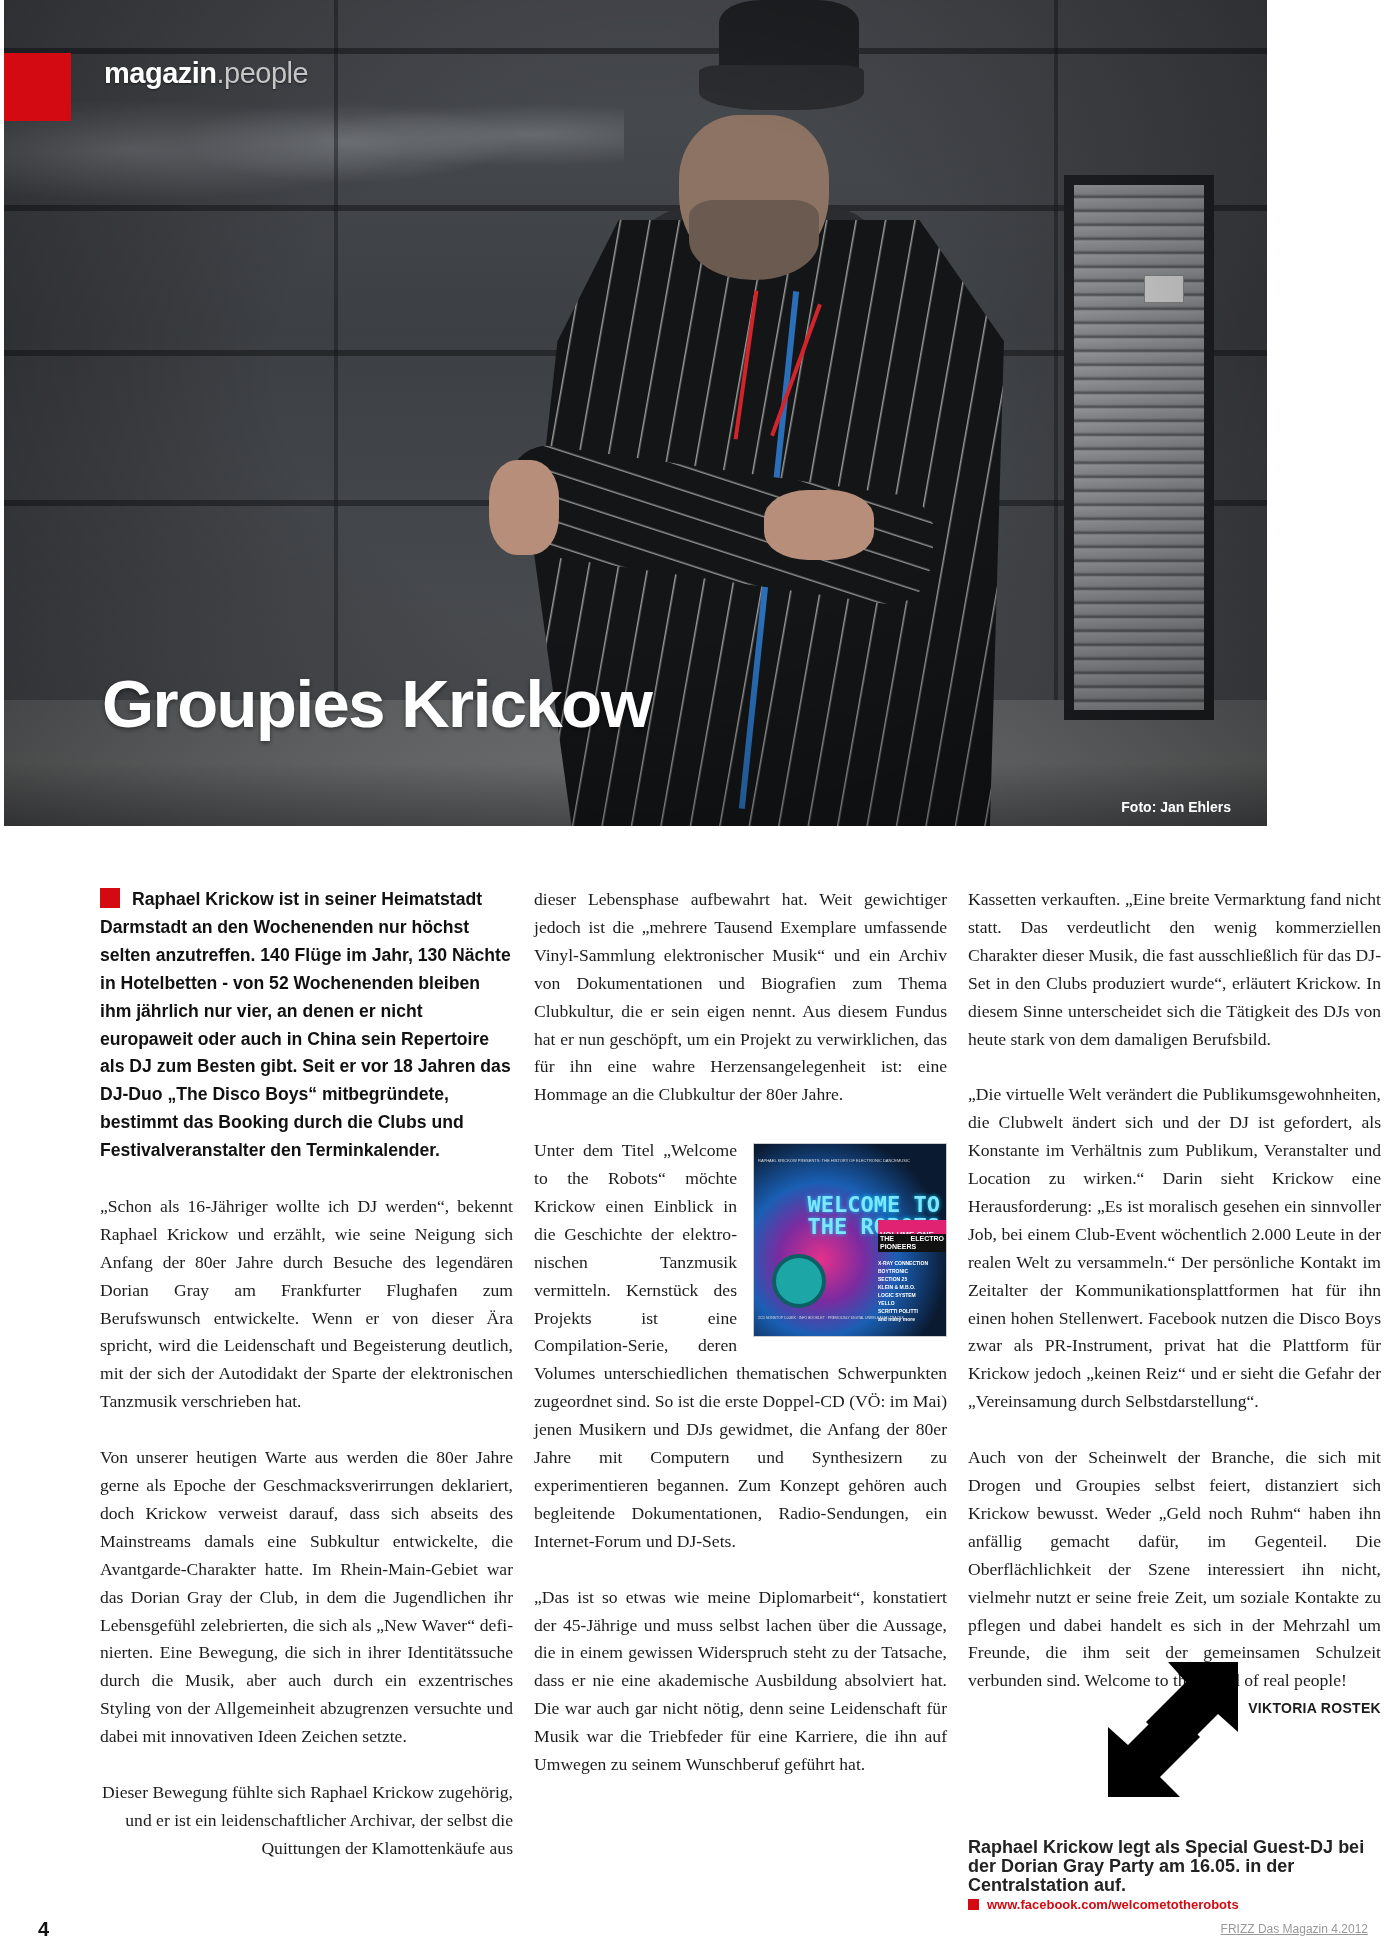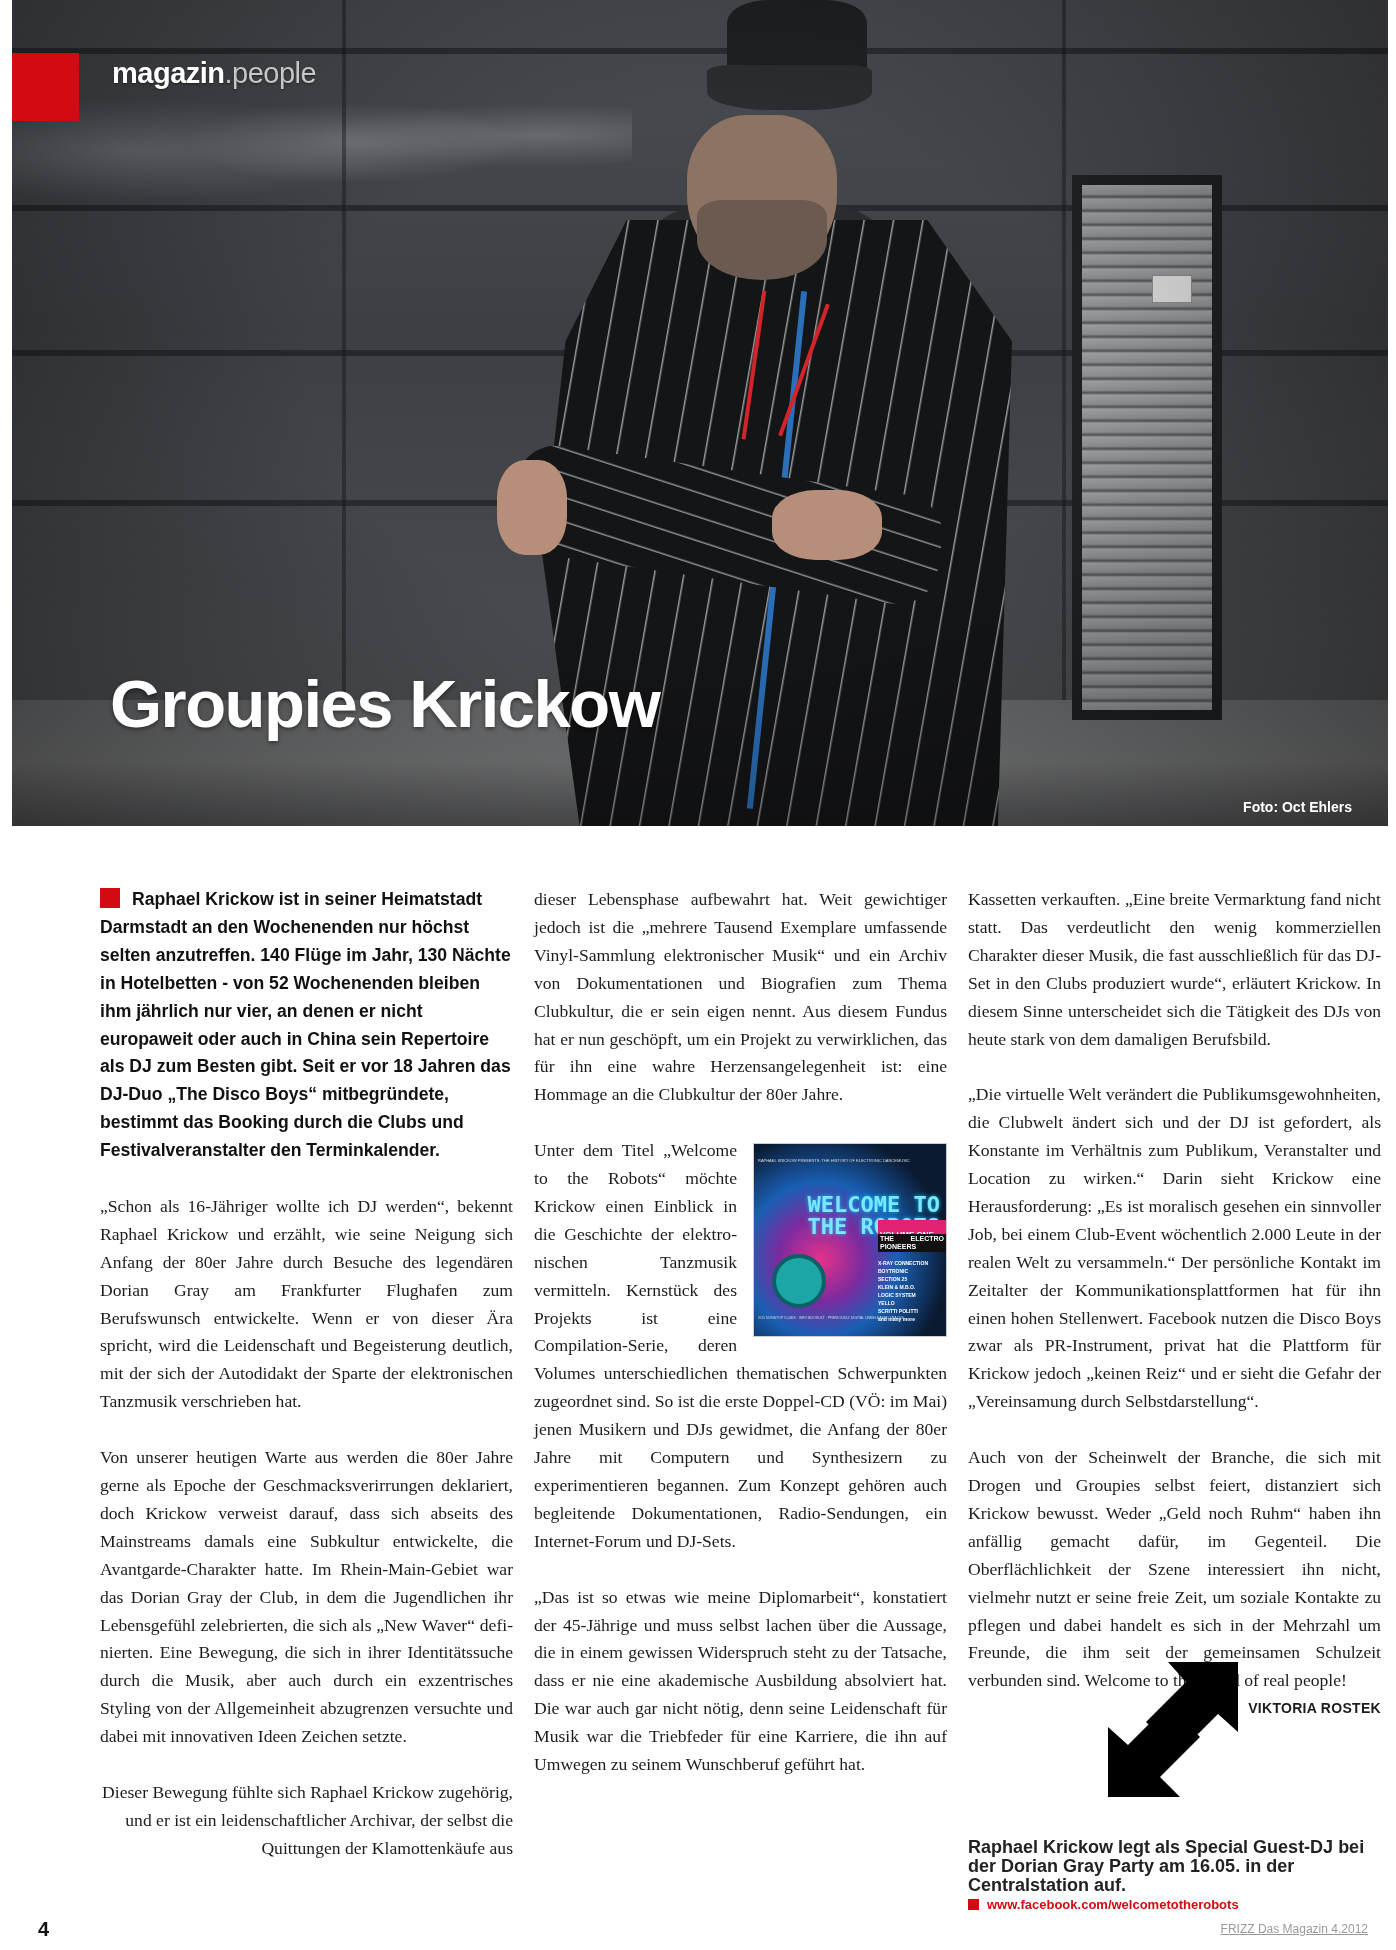--- a/index.html
+++ b/index.html
@@ -1,19 +1,19 @@
 <!DOCTYPE html>
 <html><head>
 <meta charset="utf-8">
 <style>
   html, body { margin:0; padding:0; }
   body { width:1396px; height:1950px; background:#ffffff; position:relative; overflow:hidden; font-family:"Liberation Serif", serif; color:#1c1c1c; }
 
   
-  .hero { position:absolute; left:12px; top:0; width:1376px; height:826px; overflow:hidden;
+  .hero { position:absolute; left:4px; top:0; width:1263px; height:826px; overflow:hidden;
           background:linear-gradient(180deg,#4a4d52 0%,#3c3f43 40%,#45484c 70%,#55575a 100%); }
   .wall-line { position:absolute; left:0; height:6px; background:rgba(20,22,25,0.55); }
   .wall-seam { position:absolute; top:0; width:4px; background:rgba(20,22,25,0.45); }
   .graffiti { position:absolute; left:0; top:60px; width:620px; height:150px; opacity:.55;
               background:radial-gradient(ellipse at 20% 60%, rgba(210,215,220,.5) 0%, rgba(210,215,220,0) 40%),
                          radial-gradient(ellipse at 55% 55%, rgba(210,215,220,.5) 0%, rgba(210,215,220,0) 35%),
                          radial-gradient(ellipse at 85% 50%, rgba(210,215,220,.45) 0%, rgba(210,215,220,0) 30%); }
   .ground { position:absolute; left:0; top:700px; width:100%; height:126px;
             background:linear-gradient(180deg,#6a6c6e 0%,#7a7b7c 50%,#5a5b5d 100%); }
   .door { position:absolute; left:1060px; top:175px; width:150px; height:545px; background:#1e2023; }
@@ -104,21 +104,21 @@
     <div class="cord2"></div>
     <div class="arm"></div>
     <div class="hand1"></div>
     <div class="hand2"></div>
   </div>
   <div class="vignette"></div>
 
   <div class="section-marker"></div>
   <div class="section-label"><span>magazin</span><span class="dim">.people</span></div>
   <div class="hero-title">Groupies Krickow</div>
-  <div class="photo-credit">Foto: Oct Ehlers</div>
+  <div class="photo-credit">Foto: Jan Ehlers</div>
 </div>
 
 <div class="col col1">
   <p class="lead"><span class="lead-marker"></span><span>Raphael Krickow ist in seiner Heimatstadt Darmstadt an den Wochenenden nur höchst selten anzutreffen. 140 Flüge im Jahr, 130 Nächte in Hotelbetten - von 52 Wochenenden bleiben ihm jährlich nur vier, an denen er nicht europaweit oder auch in China sein Repertoire als DJ zum Besten gibt. Seit er vor 18 Jahren das DJ-Duo „The Disco Boys“ mitbegründete, bestimmt das Booking durch die Clubs und Festivalveranstalter den Terminkalender.</span></p>
   <p>„Schon als 16-Jähriger wollte ich DJ werden“, be­kennt Raphael Krickow und erzählt, wie seine Nei­gung sich Anfang der 80er Jahre durch Besuche des legendären Dorian Gray am Frankfurter Flughafen zum Berufswunsch entwickelte. Wenn er von dieser Ära spricht, wird die Leidenschaft und Begeisterung deutlich, mit der sich der Autodidakt der Sparte der elektronischen Tanzmusik verschrieben hat.</p>
   <p>Von unserer heutigen Warte aus werden die 80er Jahre gerne als Epoche der Geschmacksverirrun­gen deklariert, doch Krickow verweist darauf, dass sich abseits des Mainstreams damals eine Subkultur entwickelte, die Avantgarde-Charakter hatte. Im Rhein-Main-Gebiet war das Dorian Gray der Club, in dem die Jugendlichen ihr Lebensge­fühl zelebrierten, die sich als „New Waver“ defi­nierten. Eine Bewegung, die sich in ihrer Identi­tätssuche durch die Musik, aber auch durch ein exzentrisches Styling von der Allgemeinheit ab­zugrenzen versuchte und dabei mit innovativen Ideen Zeichen setzte.</p>
   <p style="text-align:right">Dieser Bewegung fühlte sich Raphael Krickow zu­gehörig, und er ist ein leidenschaftlicher Archivar, der selbst die Quittungen der Klamottenkäufe aus</p>
 </div>
 
 <div class="col col2">

